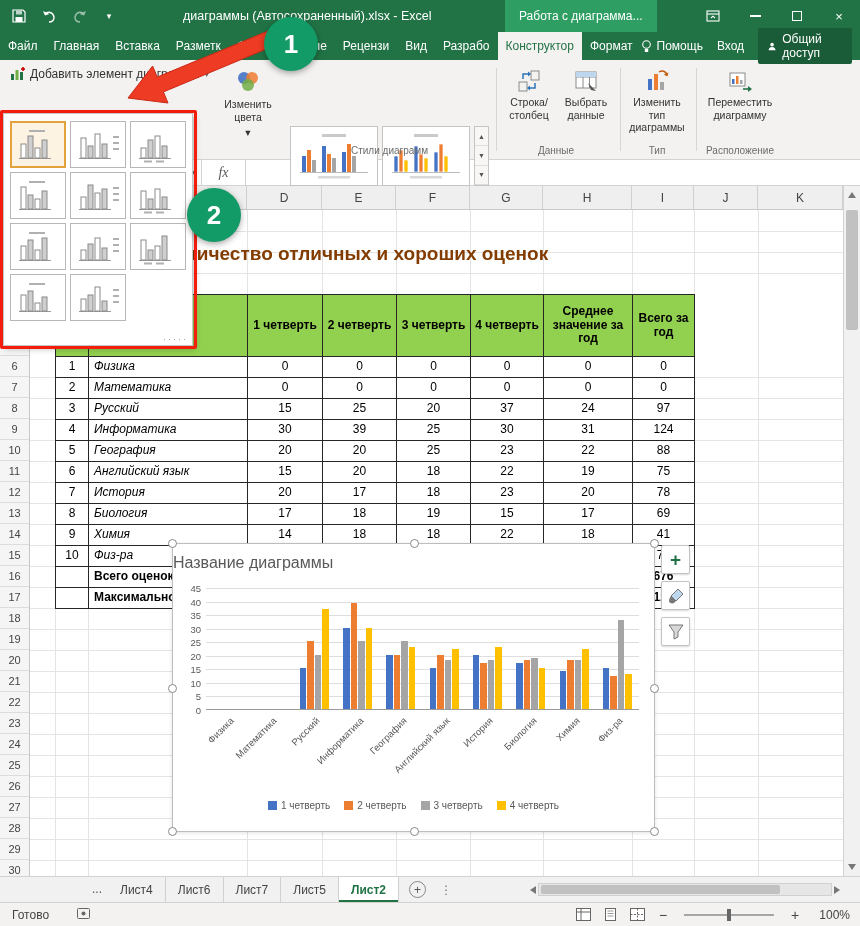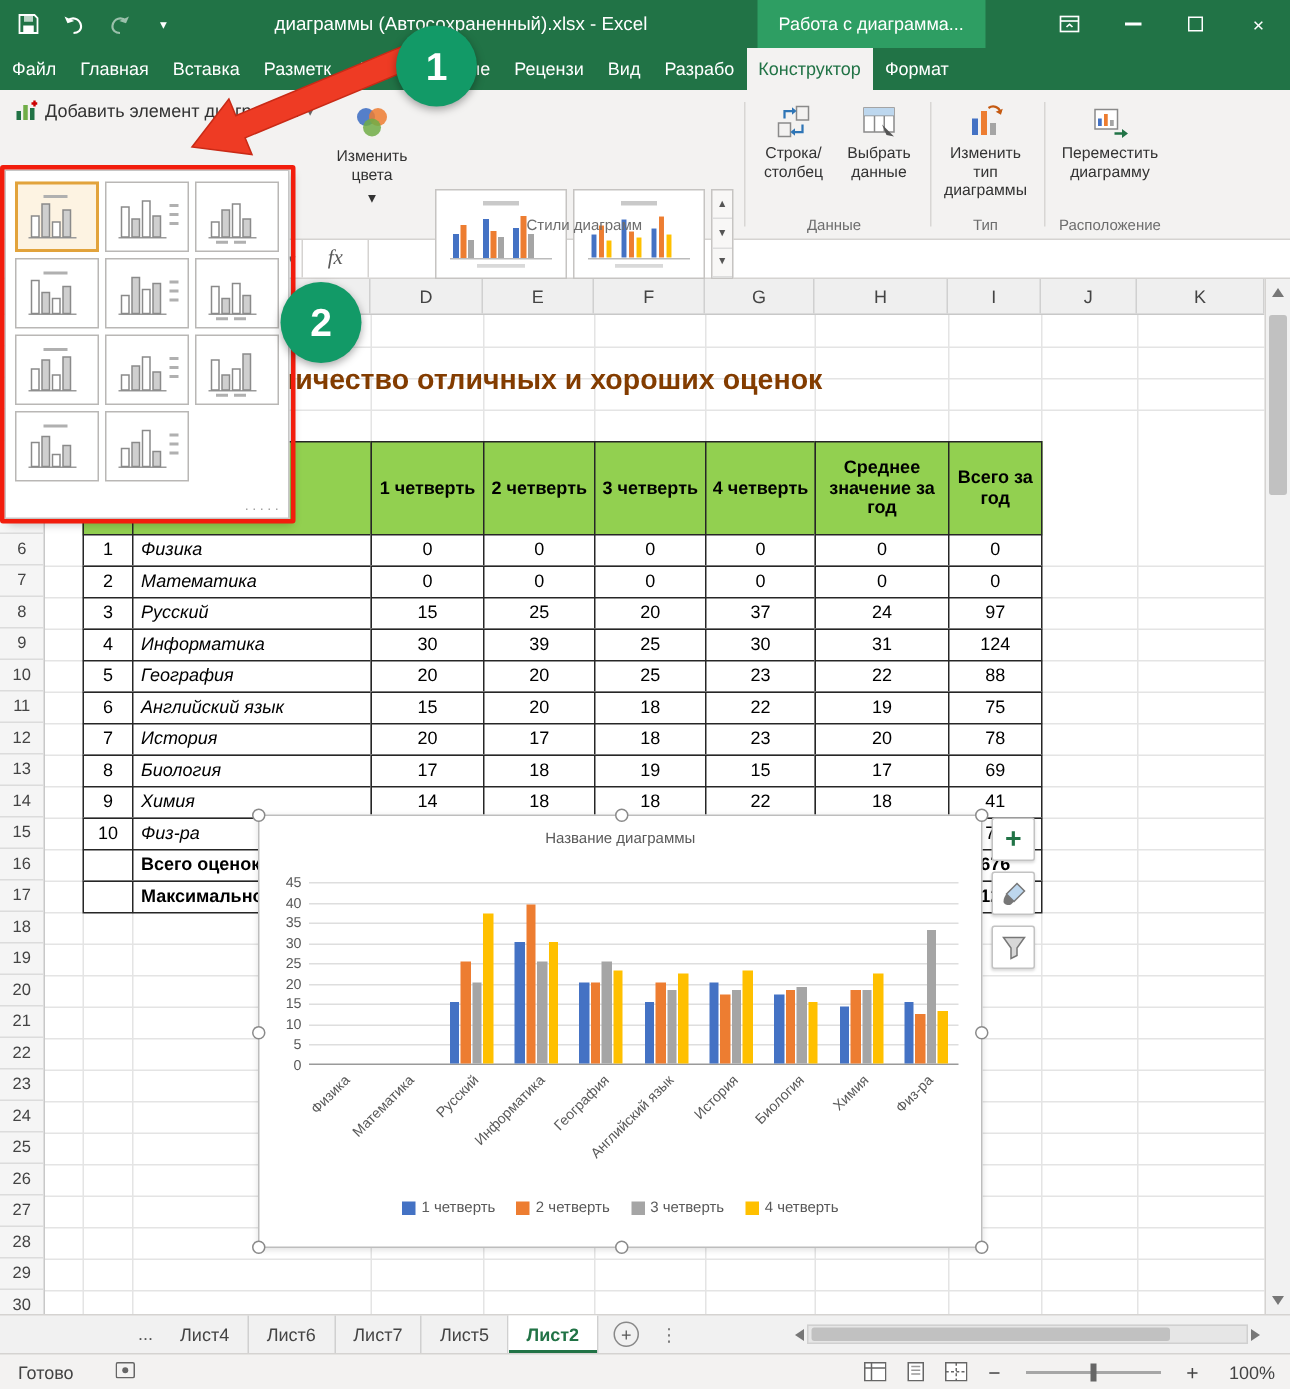--- a/index.html
+++ b/index.html
@@ -85,21 +85,21 @@
   .status-right{margin-left:auto;display:flex;align-items:center;gap:10px;padding-right:10px}
   .viewicon{width:17px;height:15px;display:flex;align-items:center;justify-content:center}
   .zoomtrack{position:relative;width:90px;height:2px;background:#a6a6a6;margin:0 4px}
   .zoomthumb{position:absolute;left:43px;top:-5px;width:4px;height:12px;background:#666}
   .zbtn{font-size:14px;color:#444;width:14px;text-align:center}
   .zoomlabel{width:38px;text-align:right}
 
   
   #chart-box{position:absolute;left:172px;top:543px;width:483px;height:289px;background:#fff;border:1px solid #bdbdbd;z-index:5;box-shadow:0 1px 4px rgba(0,0,0,.12)}
   .hdl{position:absolute;width:9px;height:9px;border-radius:50%;background:#fff;border:1px solid #8a8a8a;z-index:7}
-  #chart-title{position:absolute;left:0;top:10px;width:100%;text-align:center;font-size:10px;color:#595959}
+  #chart-title{position:absolute;left:0;top:10px;width:100%;font-size:16px;color:#595959}
   #chart-plot{position:absolute;left:33px;top:44px;width:433px;height:122px;border-bottom:1px solid #9a9a9a}
   .cgrid{position:absolute;left:0;width:100%;height:1px;background:#dedede}
   .ylab{position:absolute;width:24px;text-align:right;font-size:9.5px;color:#595959}
   .bargrp{position:absolute;bottom:0;height:100%}
   .bar{position:absolute;bottom:0;width:6.5px}
   .xlab{position:absolute;width:96px;text-align:right;font-size:9.5px;color:#595959;transform:rotate(-45deg);transform-origin:100% 0;white-space:nowrap}
   #chart-legend{position:absolute;left:0;top:256px;width:100%;display:flex;justify-content:center;gap:14px;font-size:10px;color:#595959;align-items:center}
   .lgitem{display:flex;align-items:center;gap:4px}
   .lgswatch{width:9px;height:9px;display:inline-block}
   .cside{position:absolute;left:661px;width:30px;z-index:6}
@@ -179,20 +179,37 @@
         <div class="rtab">Вставка</div>
         <div class="rtab">Разметк</div>
         <div class="rtab">Форм</div>
         <div class="rtab">Данные</div>
         <div class="rtab">Рецензи</div>
         <div class="rtab">Вид</div>
         <div class="rtab">Разрабо</div>
         <div class="rtab active">Конструктор</div>
         <div class="rtab">Формат</div>
       </div>
+    <div class="tabs-right">
+      <span style="display:flex;align-items:center;gap:5px">
+        <svg width="11" height="13" viewBox="0 0 11 13">
+            <circle cx="5.5" cy="4.5" r="3.8" fill="none" stroke="#fff" stroke-width="1.1"></circle>
+            <rect x="3.8" y="9" width="3.4" height="3" fill="#fff"></rect>
+          </svg>
+        <span>Помощь</span>
+      </span>
+      <span>Вход</span>
+      <span class="share-btn">
+        <svg width="11" height="11" viewBox="0 0 11 11">
+            <circle cx="5.5" cy="3" r="2.4" fill="#fff"></circle>
+            <path d="M0.8 10.5 C1.2 7.5 3 6.3 5.5 6.3 C8 6.3 9.8 7.5 10.2 10.5 Z" fill="#fff"></path>
+          </svg>
+        <span>Общий доступ</span>
+      </span>
+    </div>
   </div>
 
   <div class="ribbon">
     <div class="rsmall" style="left:4px;top:4px">
       <svg width="15" height="15" viewBox="0 0 15 15">
           <rect x="1" y="8" width="3" height="6" fill="#217346"></rect>
           <rect x="5.5" y="4" width="3" height="10" fill="#70ad47"></rect>
           <rect x="10" y="6" width="3" height="8" fill="#217346"></rect>
           <line x1="11" y1="3" x2="15" y2="3" stroke="#c00" stroke-width="1.6"></line>
           <line x1="13" y1="1" x2="13" y2="5" stroke="#c00" stroke-width="1.6"></line>

